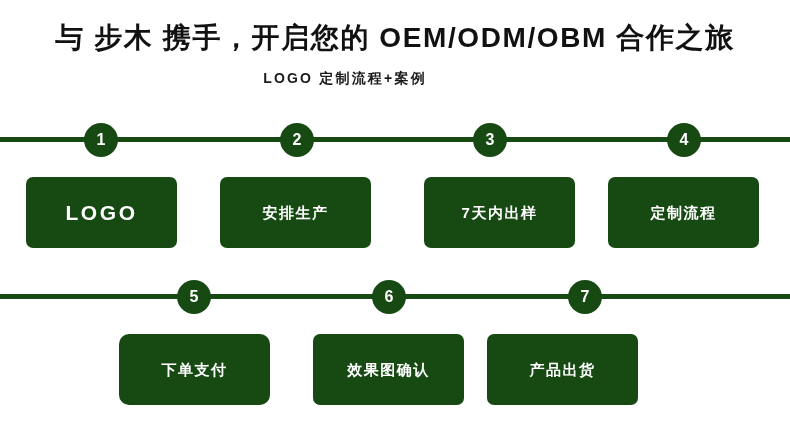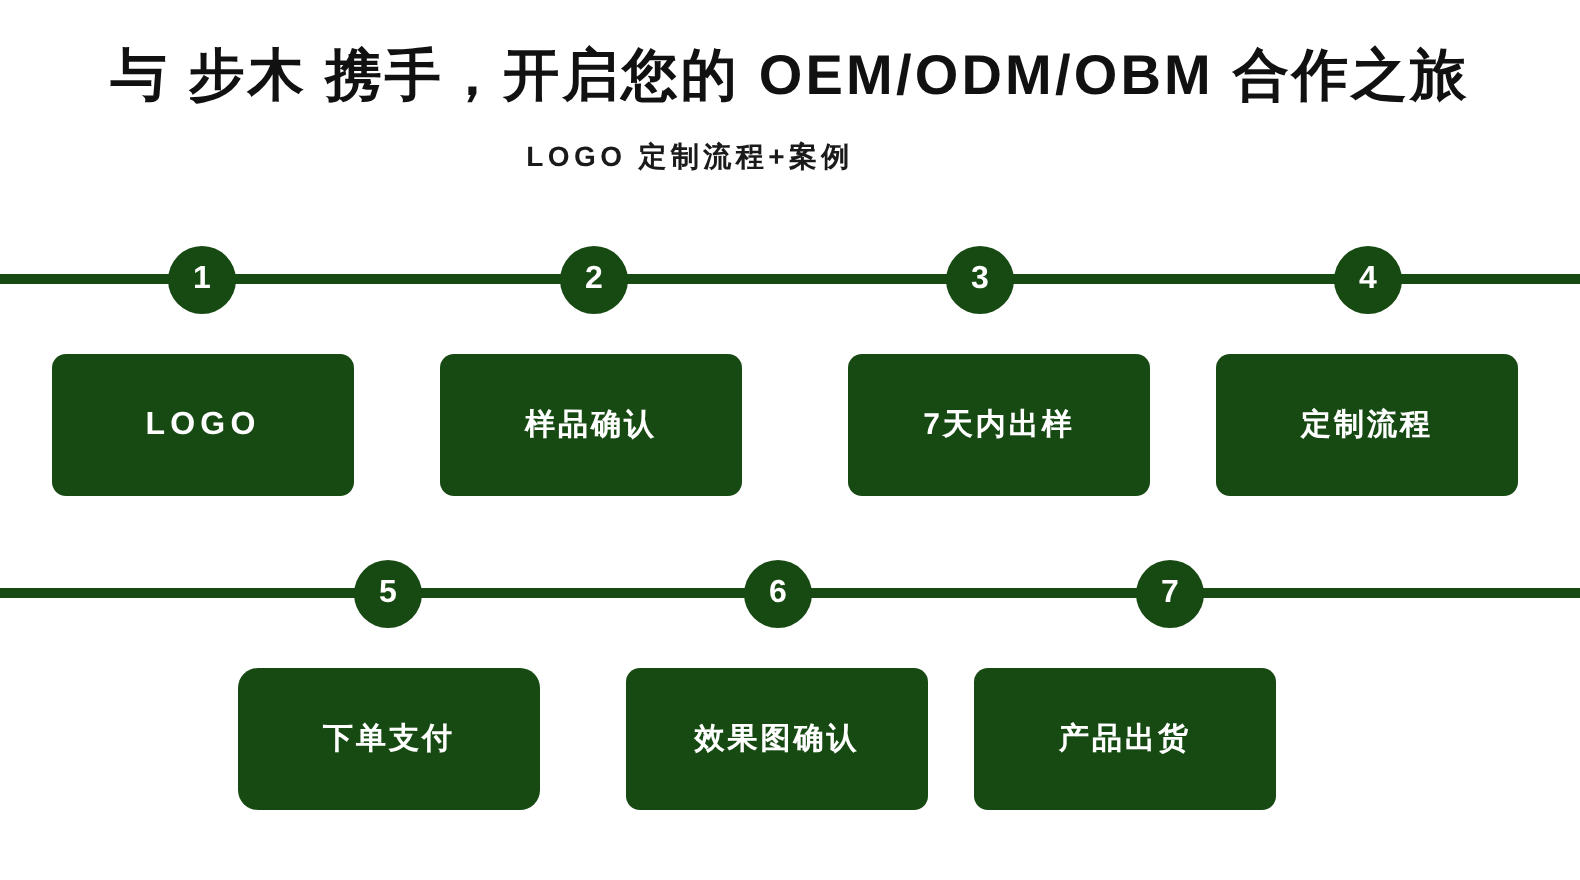--- a/index.html
+++ b/index.html
@@ -99,21 +99,21 @@
 
   .card-line {
     font-size: 15px;
     font-weight: bold;
     letter-spacing: 1.5px;
     line-height: 21px;
     white-space: nowrap;
   }
   .card-line.latin {
     letter-spacing: 2.6px;
-    font-size: 16px;
+    font-size: 21px;
   }
 </style>
 </head>
 <body>
 
 <div class="infographic">
 
   <div class="main-title">与 步木 携手，开启您的 OEM/ODM/OBM 合作之旅</div>
 
   <div class="sub-title">LOGO 定制流程+案例</div>
@@ -121,21 +121,21 @@
   <div class="rail rail-row1"></div>
   <div class="rail rail-row2"></div>
 
   <div id="dynamic-layer">
       <div class="badge badge-row1" style="left: 101px;">1</div>
       <div class="card card-row1" style="left: 26px;">
         <div class="card-line latin">LOGO</div>
       </div>
       <div class="badge badge-row1" style="left: 297px;">2</div>
       <div class="card card-row1" style="left: 220px;">
-        <div class="card-line">样品确认</div>
+        <div class="card-line">安排生产</div>
       </div>
       <div class="badge badge-row1" style="left: 490px;">3</div>
       <div class="card card-row1" style="left: 424px;">
         <div class="card-line">7天内出样</div>
       </div>
       <div class="badge badge-row1" style="left: 684px;">4</div>
       <div class="card card-row1" style="left: 608px;">
         <div class="card-line">定制流程</div>
       </div>
       <div class="badge badge-row2" style="left: 194px;">5</div>

